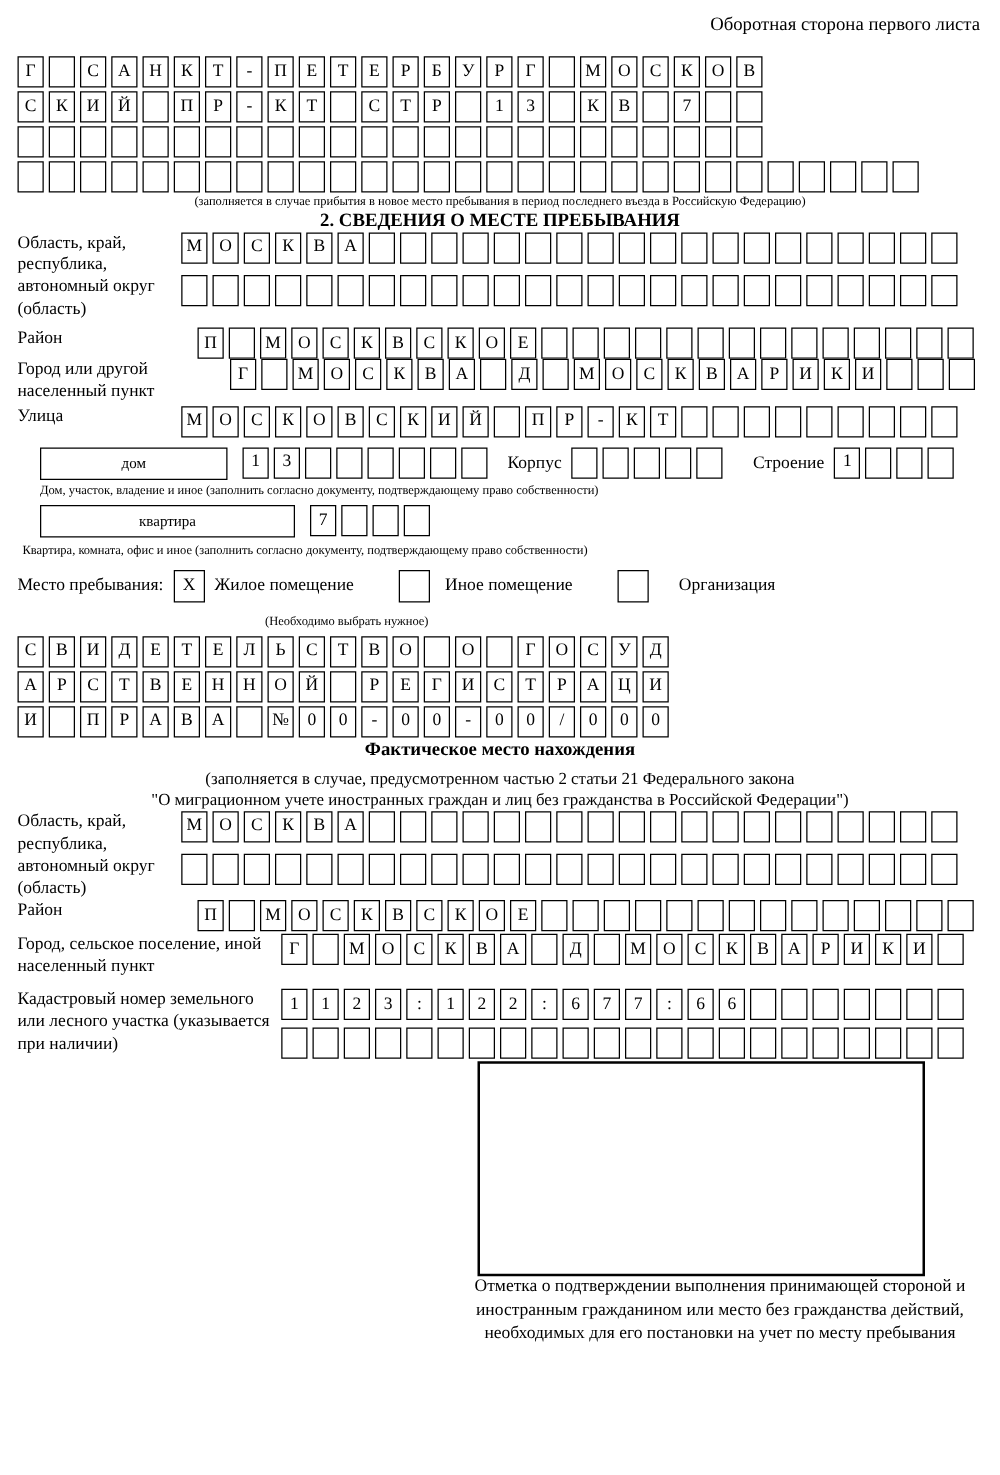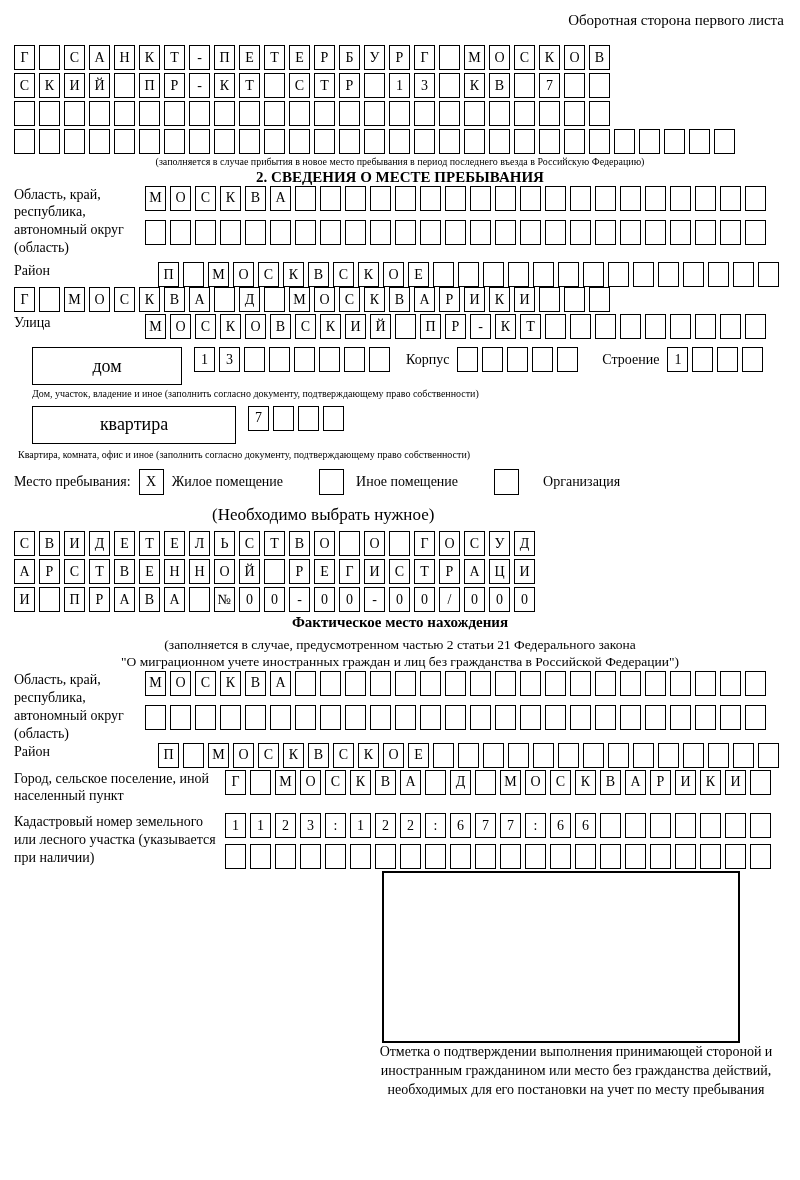--- a/index.html
+++ b/index.html
@@ -13,30 +13,30 @@
   .cells{display:flex;gap:4px;flex:none;}
   .cell{flex:none;width:21px;height:25px;box-sizing:border-box;border:1.6px solid #000;
         display:flex;align-items:center;justify-content:center;font-size:14px;background:#fff;}
   .w163{width:163px;} .w131{width:131px;} .w144{width:144px;} .w170{width:170px;}
   .w234{width:234px;} .w211{width:211px;}
   .caption{font-size:10px;line-height:1.25;}
   .center{text-align:center;}
   .title{font-size:15px;font-weight:bold;text-align:center;}
   .mt2{margin-top:2px;} .mt3{margin-top:3px;} .mt4{margin-top:0;} .mt5{margin-top:5px;}
   .mt6{margin-top:6px;} .mt8{margin-top:8px;}
-  .wbox{box-sizing:border-box;border:1.6px solid #000;height:38px;flex:none;
-        display:flex;align-items:center;justify-content:center;font-size:18px;background:#fff;}
+  .wbox{box-sizing:border-box;border:1.6px solid #000;height:26px;flex:none;
+        display:flex;align-items:center;justify-content:center;font-size:12px;background:#fff;}
   .inlbl{font-size:14px;line-height:26px;flex:none;}
   .cbox{flex:none;width:25px;height:26px;box-sizing:border-box;border:1.6px solid #000;
         display:flex;align-items:center;justify-content:center;font-size:14px;background:#fff;}
   .gap8{margin-left:8px;} .gap12{margin-left:12px;} .gap16{margin-left:16px;}
   .gap24{margin-left:24px;} .gap36{margin-left:36px;}
   .bigbox{box-sizing:border-box;width:358px;height:172px;border:2px solid #000;margin-left:368px;background:#fff;}
   .markcap{width:420px;margin-left:352px;font-size:14px;line-height:1.33;text-align:center;}
-  .note{font-size:17px;margin-left:198px;margin-top:10px;}
+  .note{font-size:10px;margin-left:198px;margin-top:10px;}
 </style>
 </head>
 <body>
 
 <div class="page">
 
   <div class="hdr">Оборотная сторона первого листа</div>
 
   <div class="frow">
     <div class="rows">
@@ -240,20 +240,21 @@
         <span class="cell"></span>
         <span class="cell"></span>
         <span class="cell"></span>
         <span class="cell"></span>
         <span class="cell"></span>
         <span class="cell"></span>
       </div>
   </div>
 
   <div class="frow mt4">
+    <div class="lbl w170">Город или другой населенный пункт</div>
     <div class="cells">
         <span class="cell">Г</span>
         <span class="cell"></span>
         <span class="cell">М</span>
         <span class="cell">О</span>
         <span class="cell">С</span>
         <span class="cell">К</span>
         <span class="cell">В</span>
         <span class="cell">А</span>
         <span class="cell"></span>

